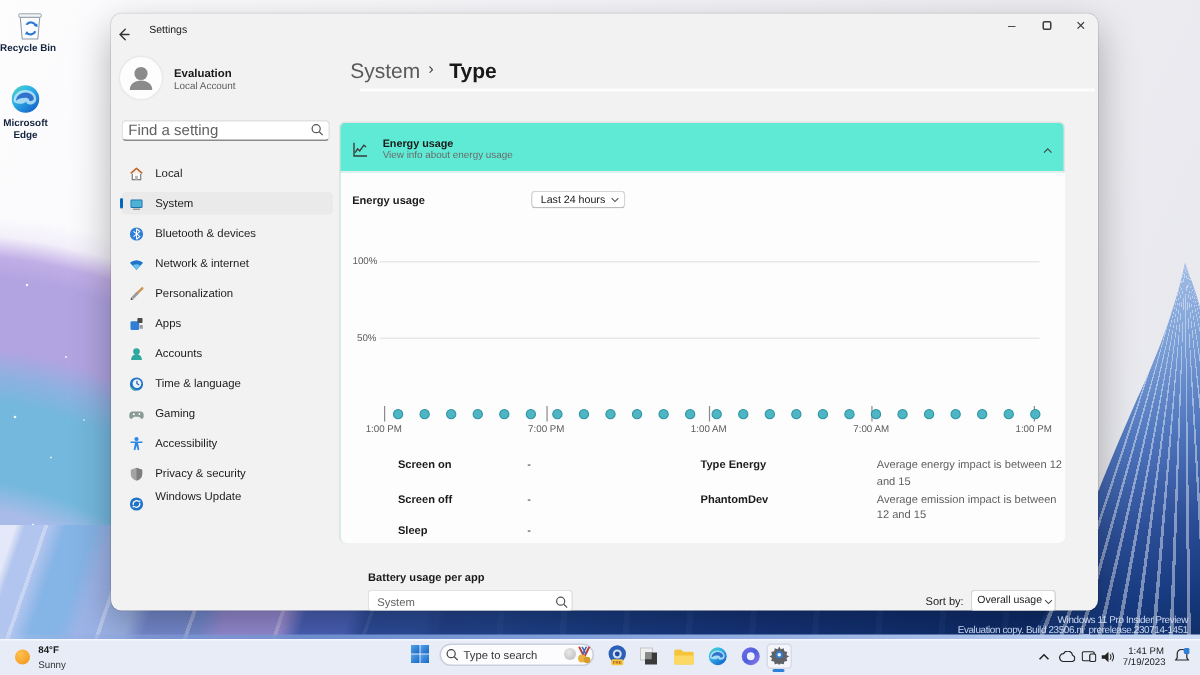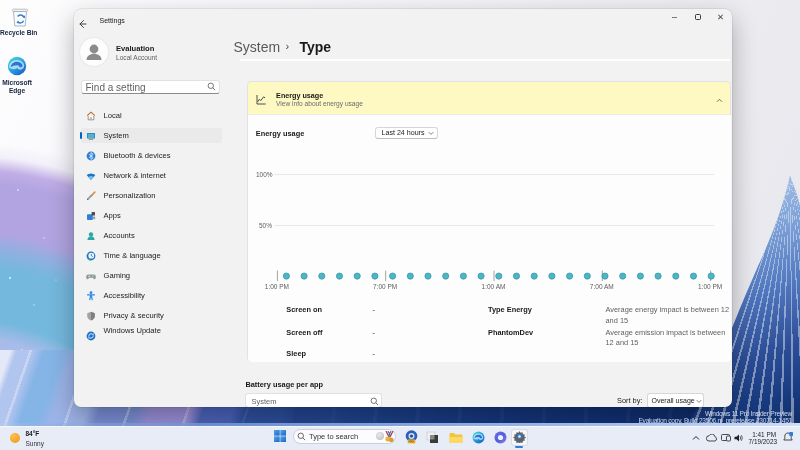--- a/index.html
+++ b/index.html
@@ -17,21 +17,21 @@
 
 .dlabel{color:#14233e;font-size:6.6px;font-weight:bold;text-align:center;text-shadow:0 0 2px #fff,0 0 2px #fff;line-height:1.15}
 
 #win{left:73.5px;top:8.5px;width:658px;height:398px;background:#f2f2f2;border-radius:7px;box-shadow:0 10px 26px rgba(0,0,0,.30),0 0 0 .5px rgba(0,0,0,.12);overflow:hidden}
 .wbtn{color:#333;font-size:9px;text-align:center}
 #sel{left:7px;top:119.3px;width:141px;height:15.2px;background:#eaeaea;border-radius:3px}
 #selbar{left:6.9px;top:123.1px;width:2px;height:7.6px;background:#0067c0;border-radius:2px}
 .nav{left:30px;font-size:7.6px;color:#1b1b1b;white-space:nowrap}
 .nico{left:12px;width:10px;height:10px}
 
-#card{left:173px;top:72.9px;width:484px;height:280.6px;background:#fef9c3;border:0.5px solid #e2e2e2;border-radius:4px}
+#card{left:152px;top:72.9px;width:484px;height:280.6px;background:#5eead4;border:0.5px solid #e2e2e2;border-radius:4px}
 #cardhead{left:0;top:0;width:100%;height:32.5px;border-bottom:1px solid #ececec}
 #cardbody{left:0;top:33px;width:483px;height:247px;background:#fdfdfd;border-radius:0 0 4px 4px}
 .t1{font-size:7.2px;font-weight:bold;color:#191919;white-space:nowrap}
 .t2{font-size:6.6px;color:#6b6b6b;white-space:nowrap}
 .lbl{font-size:7.4px;font-weight:bold;color:#1a1a1a;white-space:nowrap}
 .txt{font-size:7.4px;color:#5f5f5f;white-space:nowrap}
 .ddl{background:#fff;border:0.5px solid #d6d6d6;border-bottom-color:#bdbdbd;border-radius:3px}
 .axis{font-size:6.5px;color:#5c5c5c;white-space:nowrap}
 .tick{text-align:center;width:30px}
 

